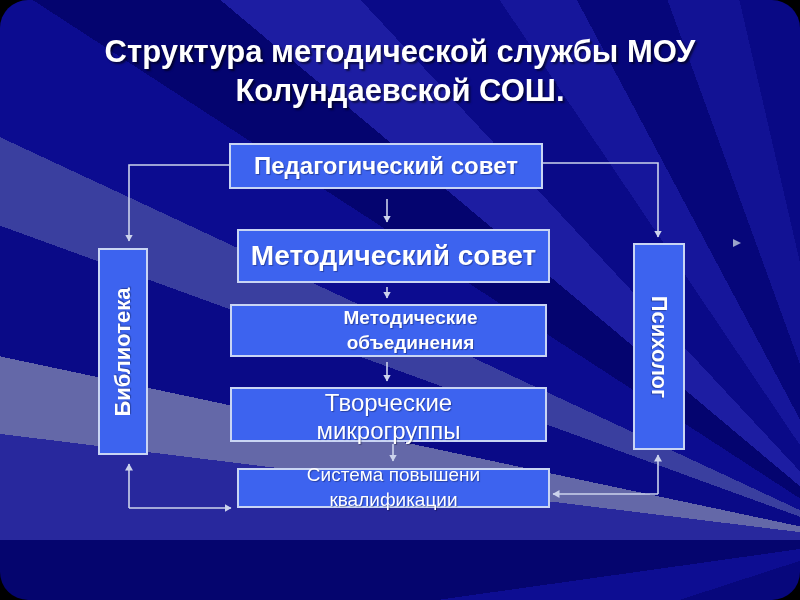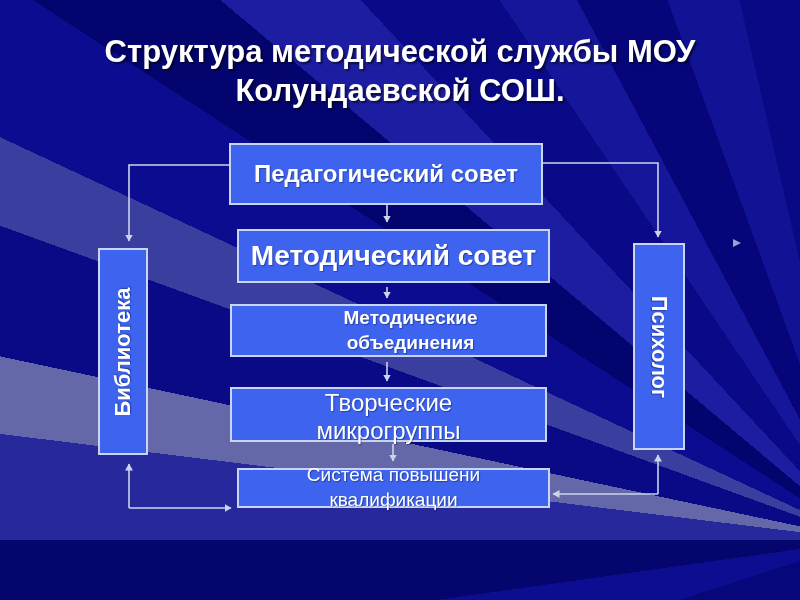--- a/index.html
+++ b/index.html
@@ -17,35 +17,36 @@
       #3a3f9f 290deg 295deg,
       #0c0c90 295deg 303deg,
       #04046f 303deg 310deg,
       #1d1da2 310deg 317deg,
       #0a0a88 317deg 326deg,
       #16169b 326deg 332deg,
       #06067a 332deg 340deg,
       #121294 340deg 347deg,
       #090985 347deg 354deg,
       #1f1fa8 354deg 360deg);
+    border-radius:28px;
   }
   .prelines{white-space:pre-line;}
   #title{
     position:absolute;left:0;top:33px;width:100%;
     text-align:center;color:#fff;font-weight:bold;
     font-size:31px;line-height:1.25;
     text-shadow:2px 2px 2px rgba(0,0,0,.55);
   }
   .node{
     position:absolute;box-sizing:border-box;
     background:#3d63ef;border:2px solid #c9d5f4;
     color:#fff;display:flex;align-items:center;justify-content:center;
     text-align:center;text-shadow:1px 1px 1px rgba(0,0,30,.35);
   }
-  #node-ped-council   {left:229px;top:143px;width:314px;height:62px;font-size:24px;font-weight:bold;}
+  #node-ped-council   {left:229px;top:143px;width:314px;height:46px;font-size:24px;font-weight:bold;}
   #node-met-council   {left:237px;top:229px;width:313px;height:54px;font-size:28px;font-weight:bold;}
   #node-met-assoc     {left:230px;top:304px;width:317px;height:53px;font-size:19px;font-weight:bold;line-height:1.3;padding-left:44px;}
   #node-creative      {left:230px;top:387px;width:317px;height:55px;font-size:24px;font-weight:normal;line-height:28px;overflow:visible;align-items:flex-start;}
   #node-qual-system   {left:237px;top:468px;width:313px;height:40px;font-size:19px;font-weight:normal;line-height:1.3;}
   #node-library       {left:98px;top:248px;width:50px;height:207px;font-size:22px;font-weight:bold;}
   #node-psychologist  {left:633px;top:243px;width:52px;height:207px;font-size:22px;font-weight:bold;}
   .vtext-up span  {display:block;transform:rotate(-90deg);white-space:nowrap;}
   .vtext-down span{display:block;transform:rotate(90deg);white-space:nowrap;}
   #connectors{position:absolute;left:0;top:0;width:800px;height:600px;pointer-events:none;}
 </style>

